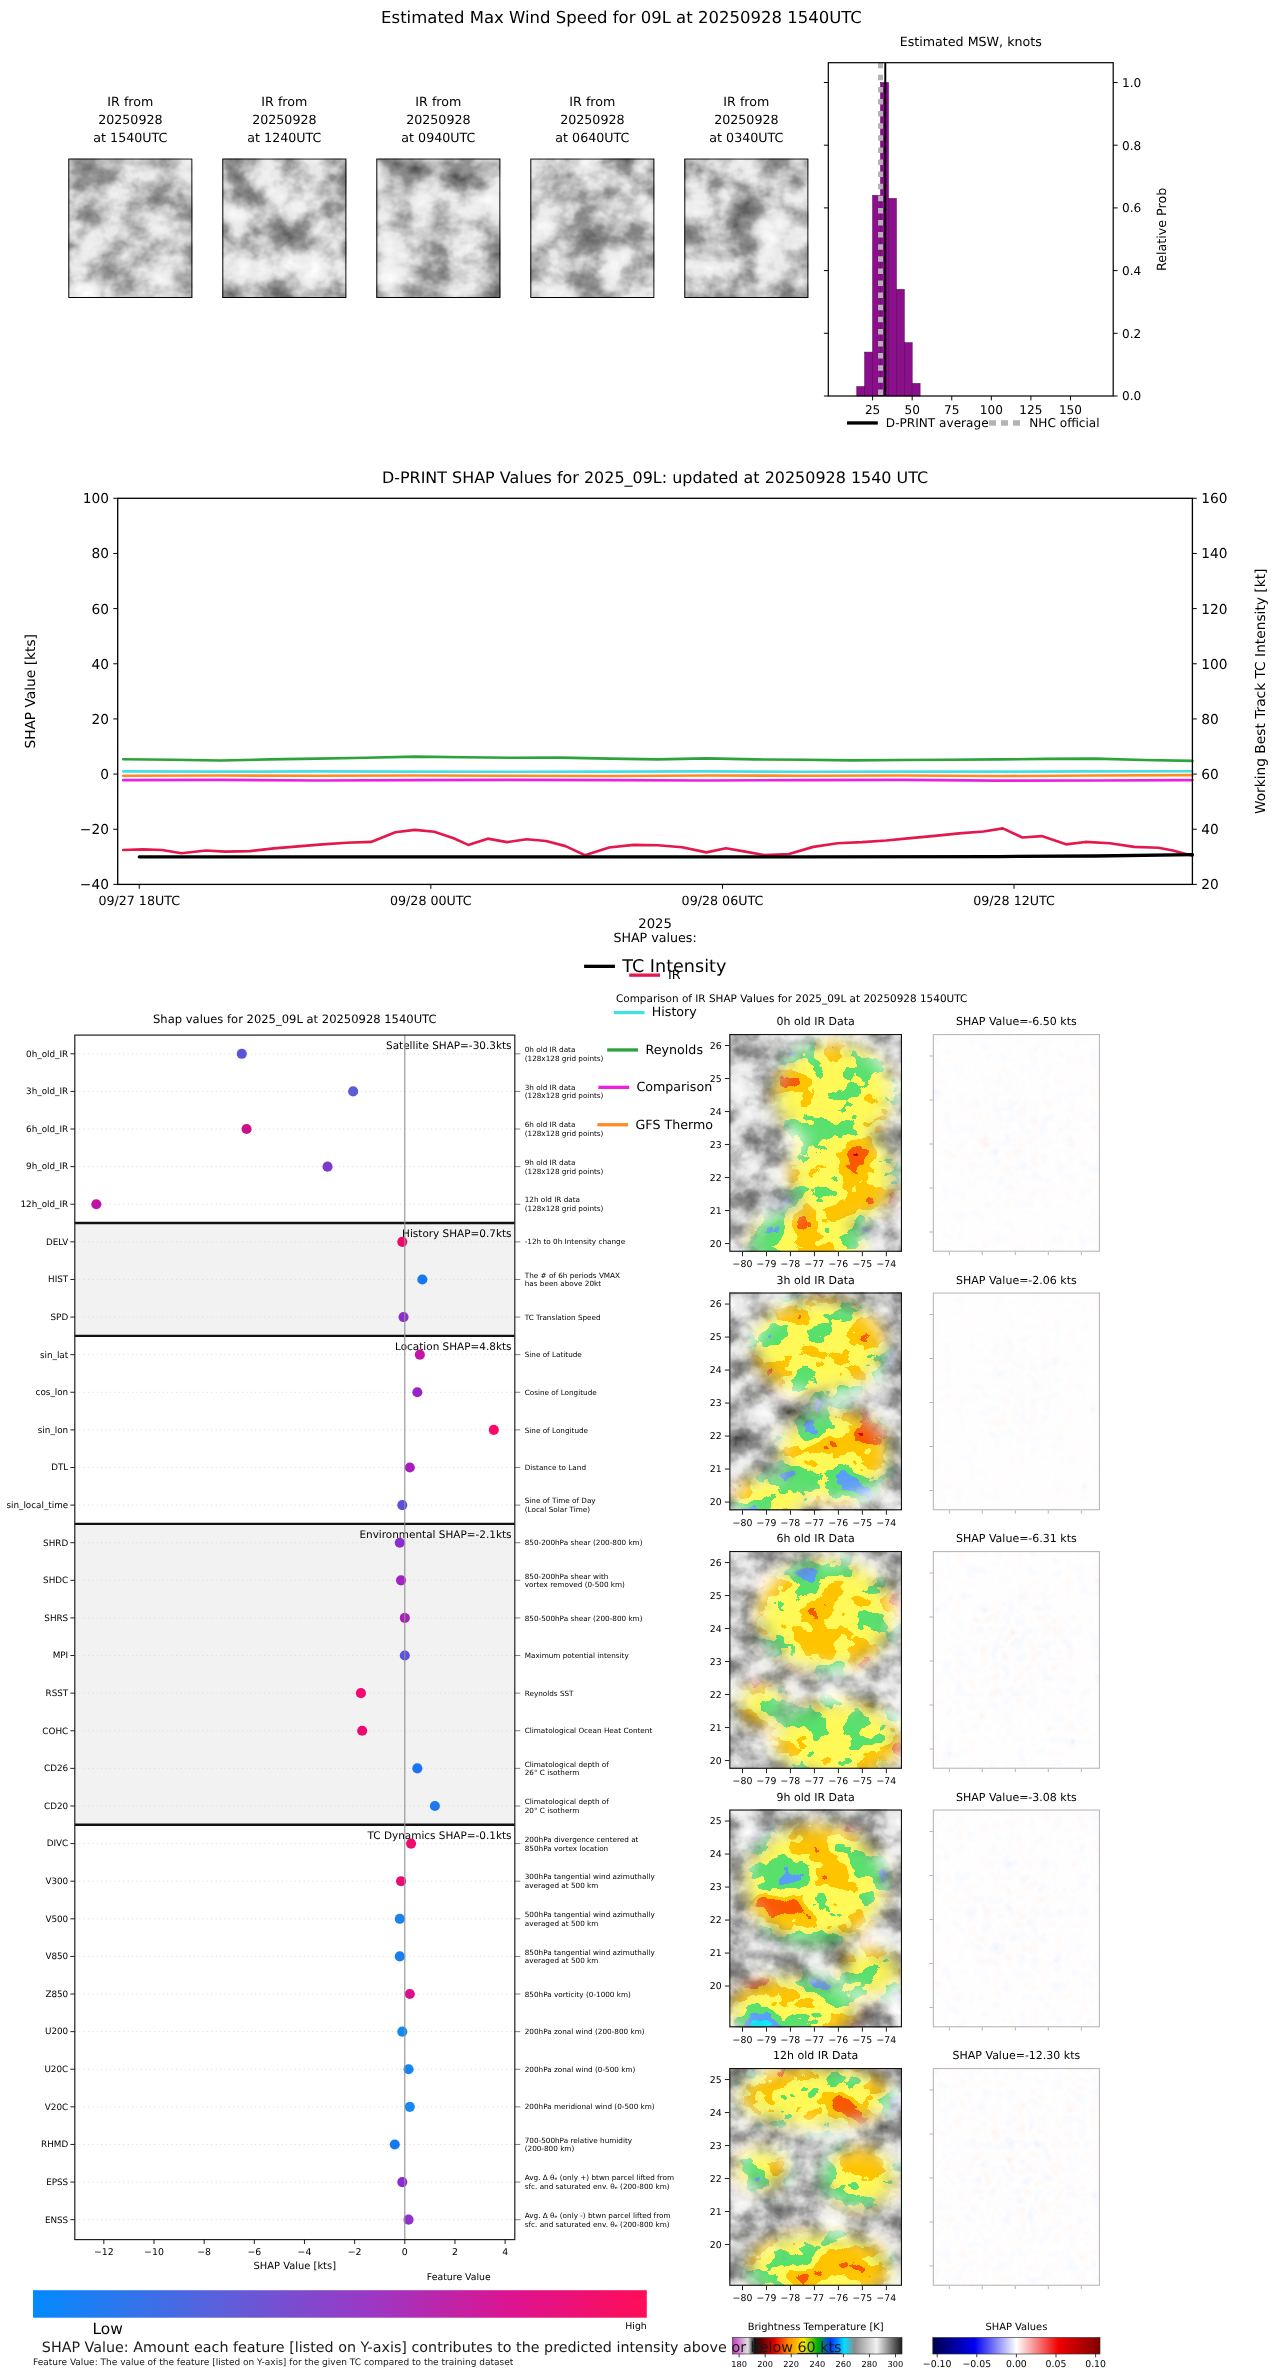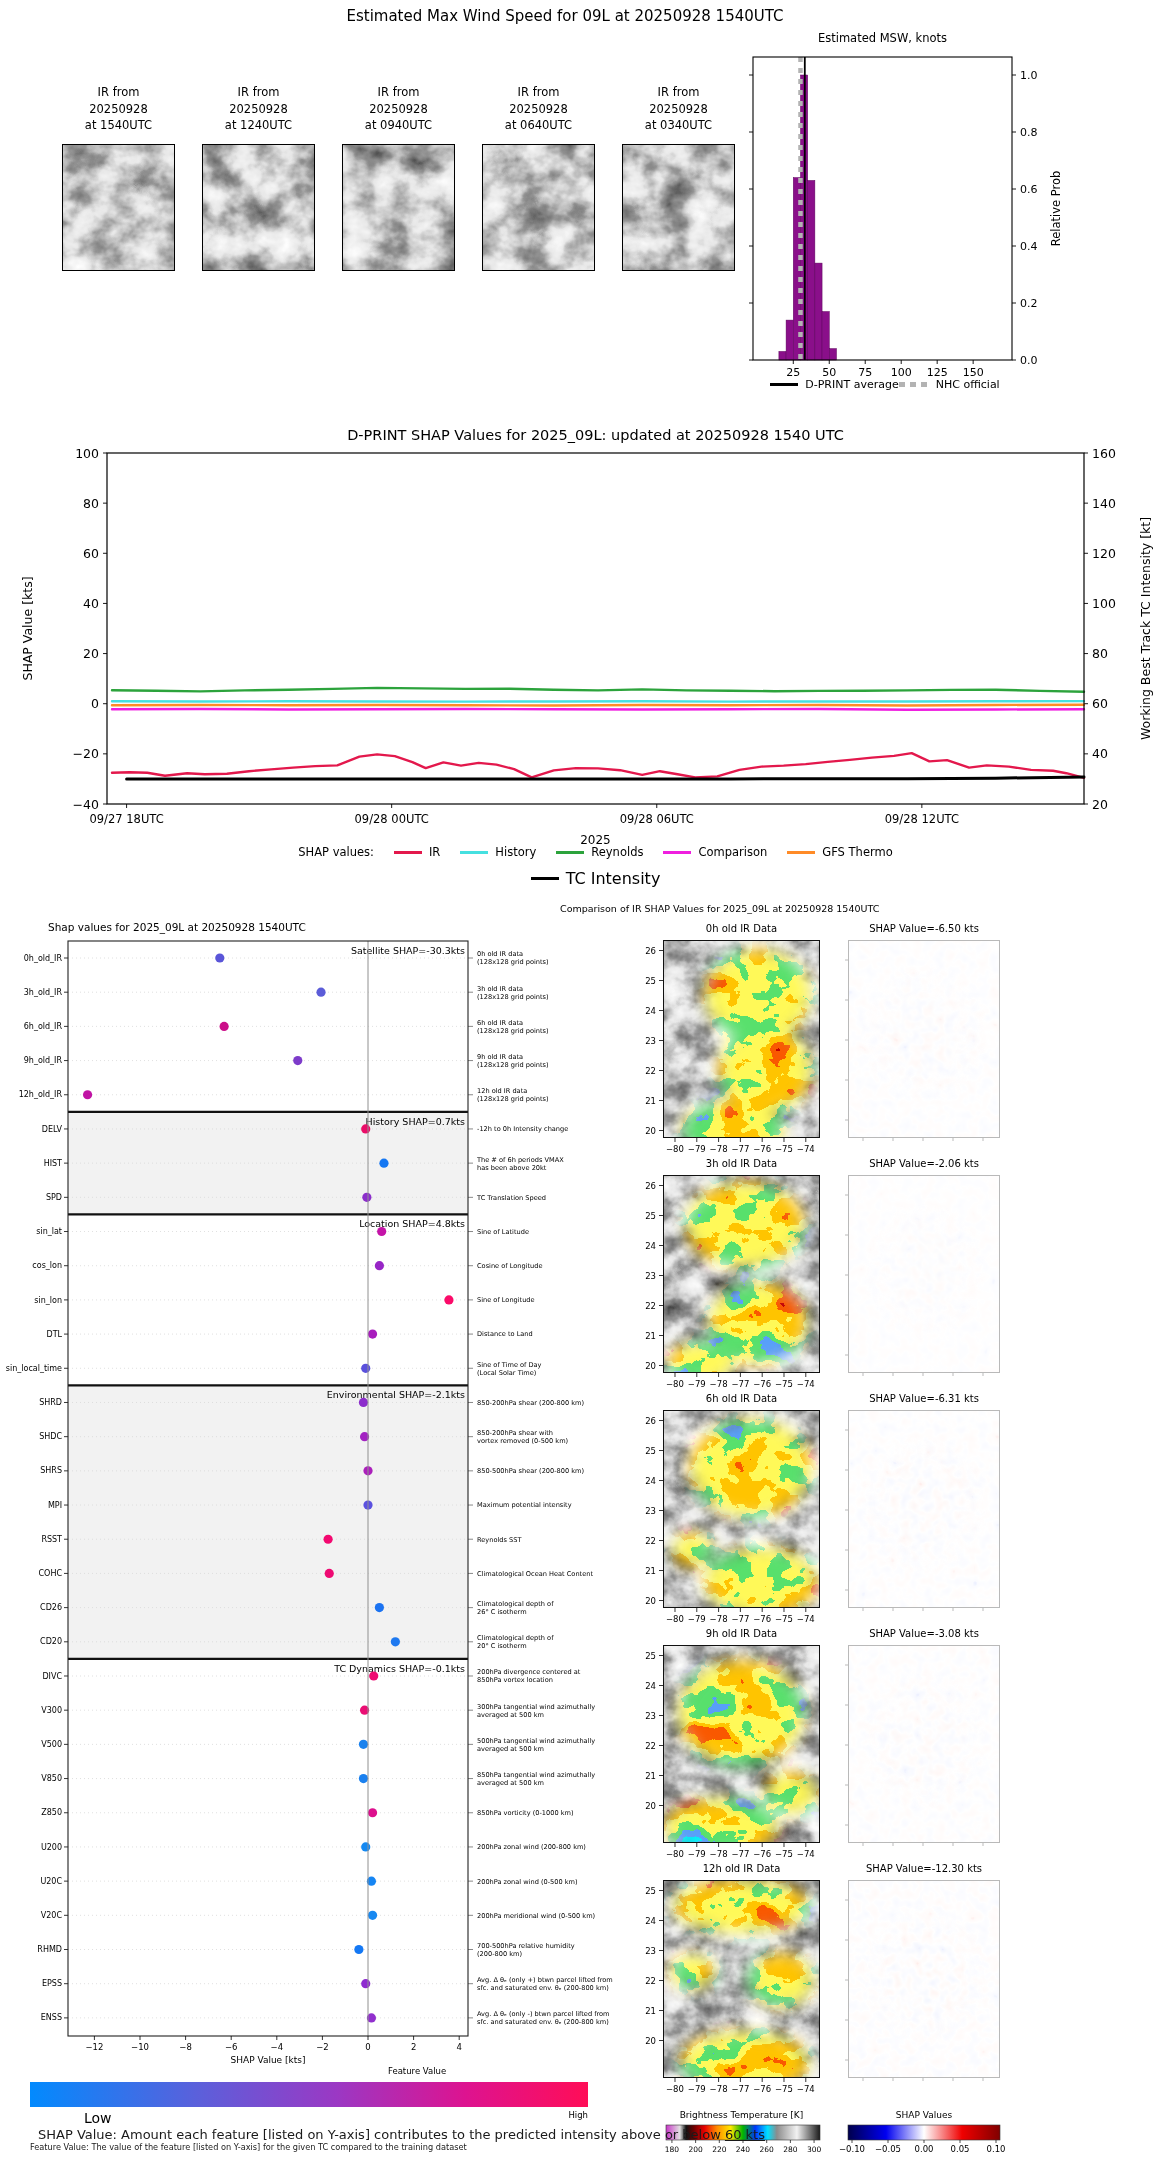--- a/index.html
+++ b/index.html
@@ -10,23 +10,23 @@
   .thumb-label{position:absolute;top:84px;width:133px;text-align:center;font-size:11.5px;line-height:1.45;}
   .thumb-img{position:absolute;top:144px;}
   #hist-title{position:absolute;left:753px;top:31px;width:259px;text-align:center;font-size:11.5px;}
   #hist-svg{position:absolute;left:700px;top:30px;}
   #hist-legend{position:absolute;left:735px;top:378px;width:300px;display:flex;justify-content:center;align-items:center;font-size:11px;}
   .lg-item{display:inline-flex;align-items:center;gap:7px;white-space:nowrap;}
   .lg-line{display:inline-block;width:28px;height:2.6px;}
   .lg-dash{display:inline-block;width:30px;height:5px;background:repeating-linear-gradient(90deg,#b3b3b3 0 6px,rgba(0,0,0,0) 6px 11px);}
   #ts-title{position:absolute;left:107px;top:427px;width:977px;text-align:center;font-size:14.5px;}
   #ts-svg{position:absolute;left:0;top:420px;}
-  #ts-legend-1{position:absolute;left:107px;top:845px;width:977px;display:flex;justify-content:center;align-items:center;gap:20px;font-size:11.5px;}
+  #ts-legend-1{position:absolute;left:107px;top:845px;width:977px;display:flex;justify-content:center;align-items:center;gap:20px;font-size:11.5px;flex-direction:column;}
   #ts-legend-2{position:absolute;left:107px;top:869px;width:977px;display:flex;justify-content:center;align-items:center;gap:8px;font-size:16px;}
-  #dot-title{position:absolute;left:48px;top:921px;width:440px;font-size:10.5px;}
+  #dot-title{position:absolute;left:48px;top:921px;width:440px;text-align:center;font-size:10.5px;}
   #dot-svg{position:absolute;left:0;top:920px;}
   #cmp-title{position:absolute;left:560px;top:903px;width:560px;font-size:9.5px;}
   #cmp-svg{position:absolute;left:490px;top:900px;}
   #fv-label{position:absolute;left:388px;top:2066px;width:200px;text-align:left;font-size:8.5px;}
   #fv-bar{position:absolute;left:30px;top:2082px;width:558px;height:25px;
      background:linear-gradient(90deg,#028afe 0%,#5b60db 30%,#9b38c4 55%,#dd1390 78%,#ff0d57 100%);}
   #fv-low{position:absolute;left:37px;top:2110px;font-size:14px;padding-left:47px;}
   #fv-high{position:absolute;left:508px;top:2110px;width:80px;text-align:right;font-size:8.5px;}
   #footnote1{position:absolute;left:38px;top:2127px;font-size:13px;color:#1a1a1a;}
   #footnote2{position:absolute;left:30px;top:2142px;font-size:8.2px;color:#1a1a1a;}

